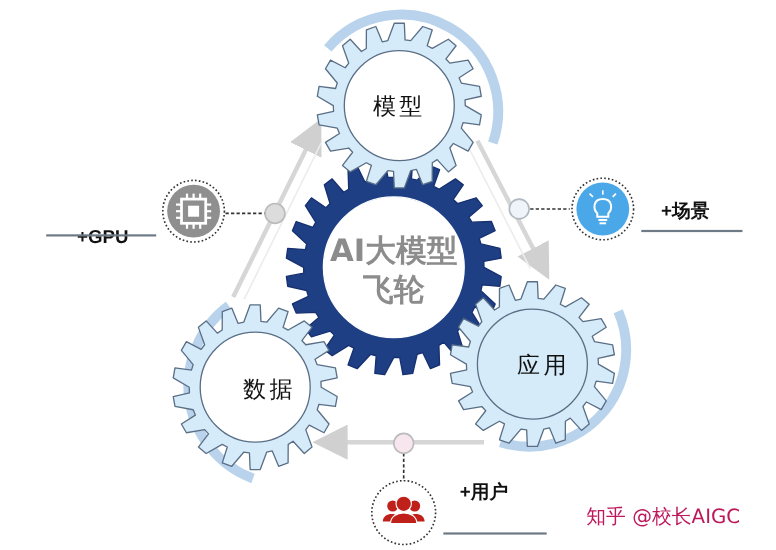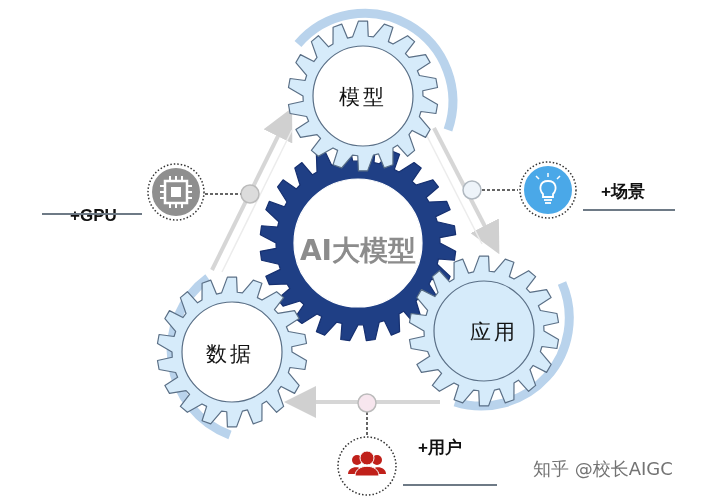--- a/index.html
+++ b/index.html
@@ -1,21 +1,21 @@
 <!DOCTYPE html>
 <html><head>
 <meta charset="utf-8">
 <style>
   html,body{margin:0;padding:0;background:#ffffff;}
   body{width:705px;height:500px;position:relative;overflow:hidden;font-family:"DejaVu Sans",sans-serif;}
   svg.main{position:absolute;left:0;top:0;}
   .lbl{position:absolute;font-weight:bold;font-size:17px;color:#111;font-family:"Liberation Sans","DejaVu Sans",sans-serif;}
   .gear-text{position:absolute;font-family:"DejaVu Serif",serif;font-size:21px;color:#111;text-align:center;letter-spacing:3px;}
   .center-text{position:absolute;font-family:"DejaVu Sans",sans-serif;font-weight:bold;font-size:28px;color:#8c8c8c;text-align:center;line-height:36px;}
-  .watermark{position:absolute;font-size:18px;color:#737373;font-family:"DejaVu Sans",sans-serif;}
+  .watermark{position:absolute;font-size:18px;color:#be185d;font-family:"DejaVu Sans",sans-serif;}
   .uline{position:absolute;height:2px;background:#6e7a86;}
 </style>
 </head>
 <body>
 
 <svg class="main" width="705" height="500" viewBox="0 0 705 500">
   <defs>
     <marker id="arr" markerWidth="8" markerHeight="8" refX="4" refY="4" orient="auto" markerUnits="strokeWidth">
       <path d="M0,0 L8,4 L0,8 z" fill="#d0d0d0"></path>
     </marker>
@@ -98,27 +98,28 @@
     <circle r="29" fill="#fff" stroke="#333" stroke-width="1.5" stroke-dasharray="1.5,2"></circle>
     <circle cx="-10" cy="-6" r="5" fill="#c0201a"></circle>
     <circle cx="10" cy="-6" r="5" fill="#c0201a"></circle>
     <path d="M-19,8 C-19,-1 -3,-1 -3,8 z" fill="#c0201a"></path>
     <path d="M3,8 C3,-1 19,-1 19,8 z" fill="#c0201a"></path>
     <circle cx="0" cy="-8" r="7" fill="#c0201a" stroke="#fff" stroke-width="1"></circle>
     <path d="M-12,10 C-12,-3 12,-3 12,10 z" fill="#c0201a" stroke="#fff" stroke-width="1"></path>
   </g>
 </svg>
 
-<div class="center-text" style="left:288px;top:210px;width:140px;margin-top:23px;">
+<div class="center-text" style="left:288px;top:210px;width:140px;">
   <div>AI大模型</div>
+  <div>飞轮</div>
 </div>
 
 <div class="gear-text" style="left:313px;top:83px;width:100px;">模型</div>
 <div class="gear-text" style="left:434px;top:318px;width:120px;">应用</div>
-<div class="gear-text" style="left:182px;top:340px;width:96px;">数据</div>
+<div class="gear-text" style="left:197px;top:340px;width:96px;">数据</div>
 
 <div class="lbl" style="left:70px;top:182px;margin-top:24px;">+GPU</div>
 <div class="uline" style="left:42px;top:213px;width:100px;"></div>
 
 <div class="lbl" style="left:601px;top:180px;">+场景</div>
 <div class="uline" style="left:583px;top:209px;width:92px;"></div>
 
 <div class="lbl" style="left:418px;top:436px;">+用户</div>
 <div class="uline" style="left:403px;top:484px;width:94px;"></div>
 

